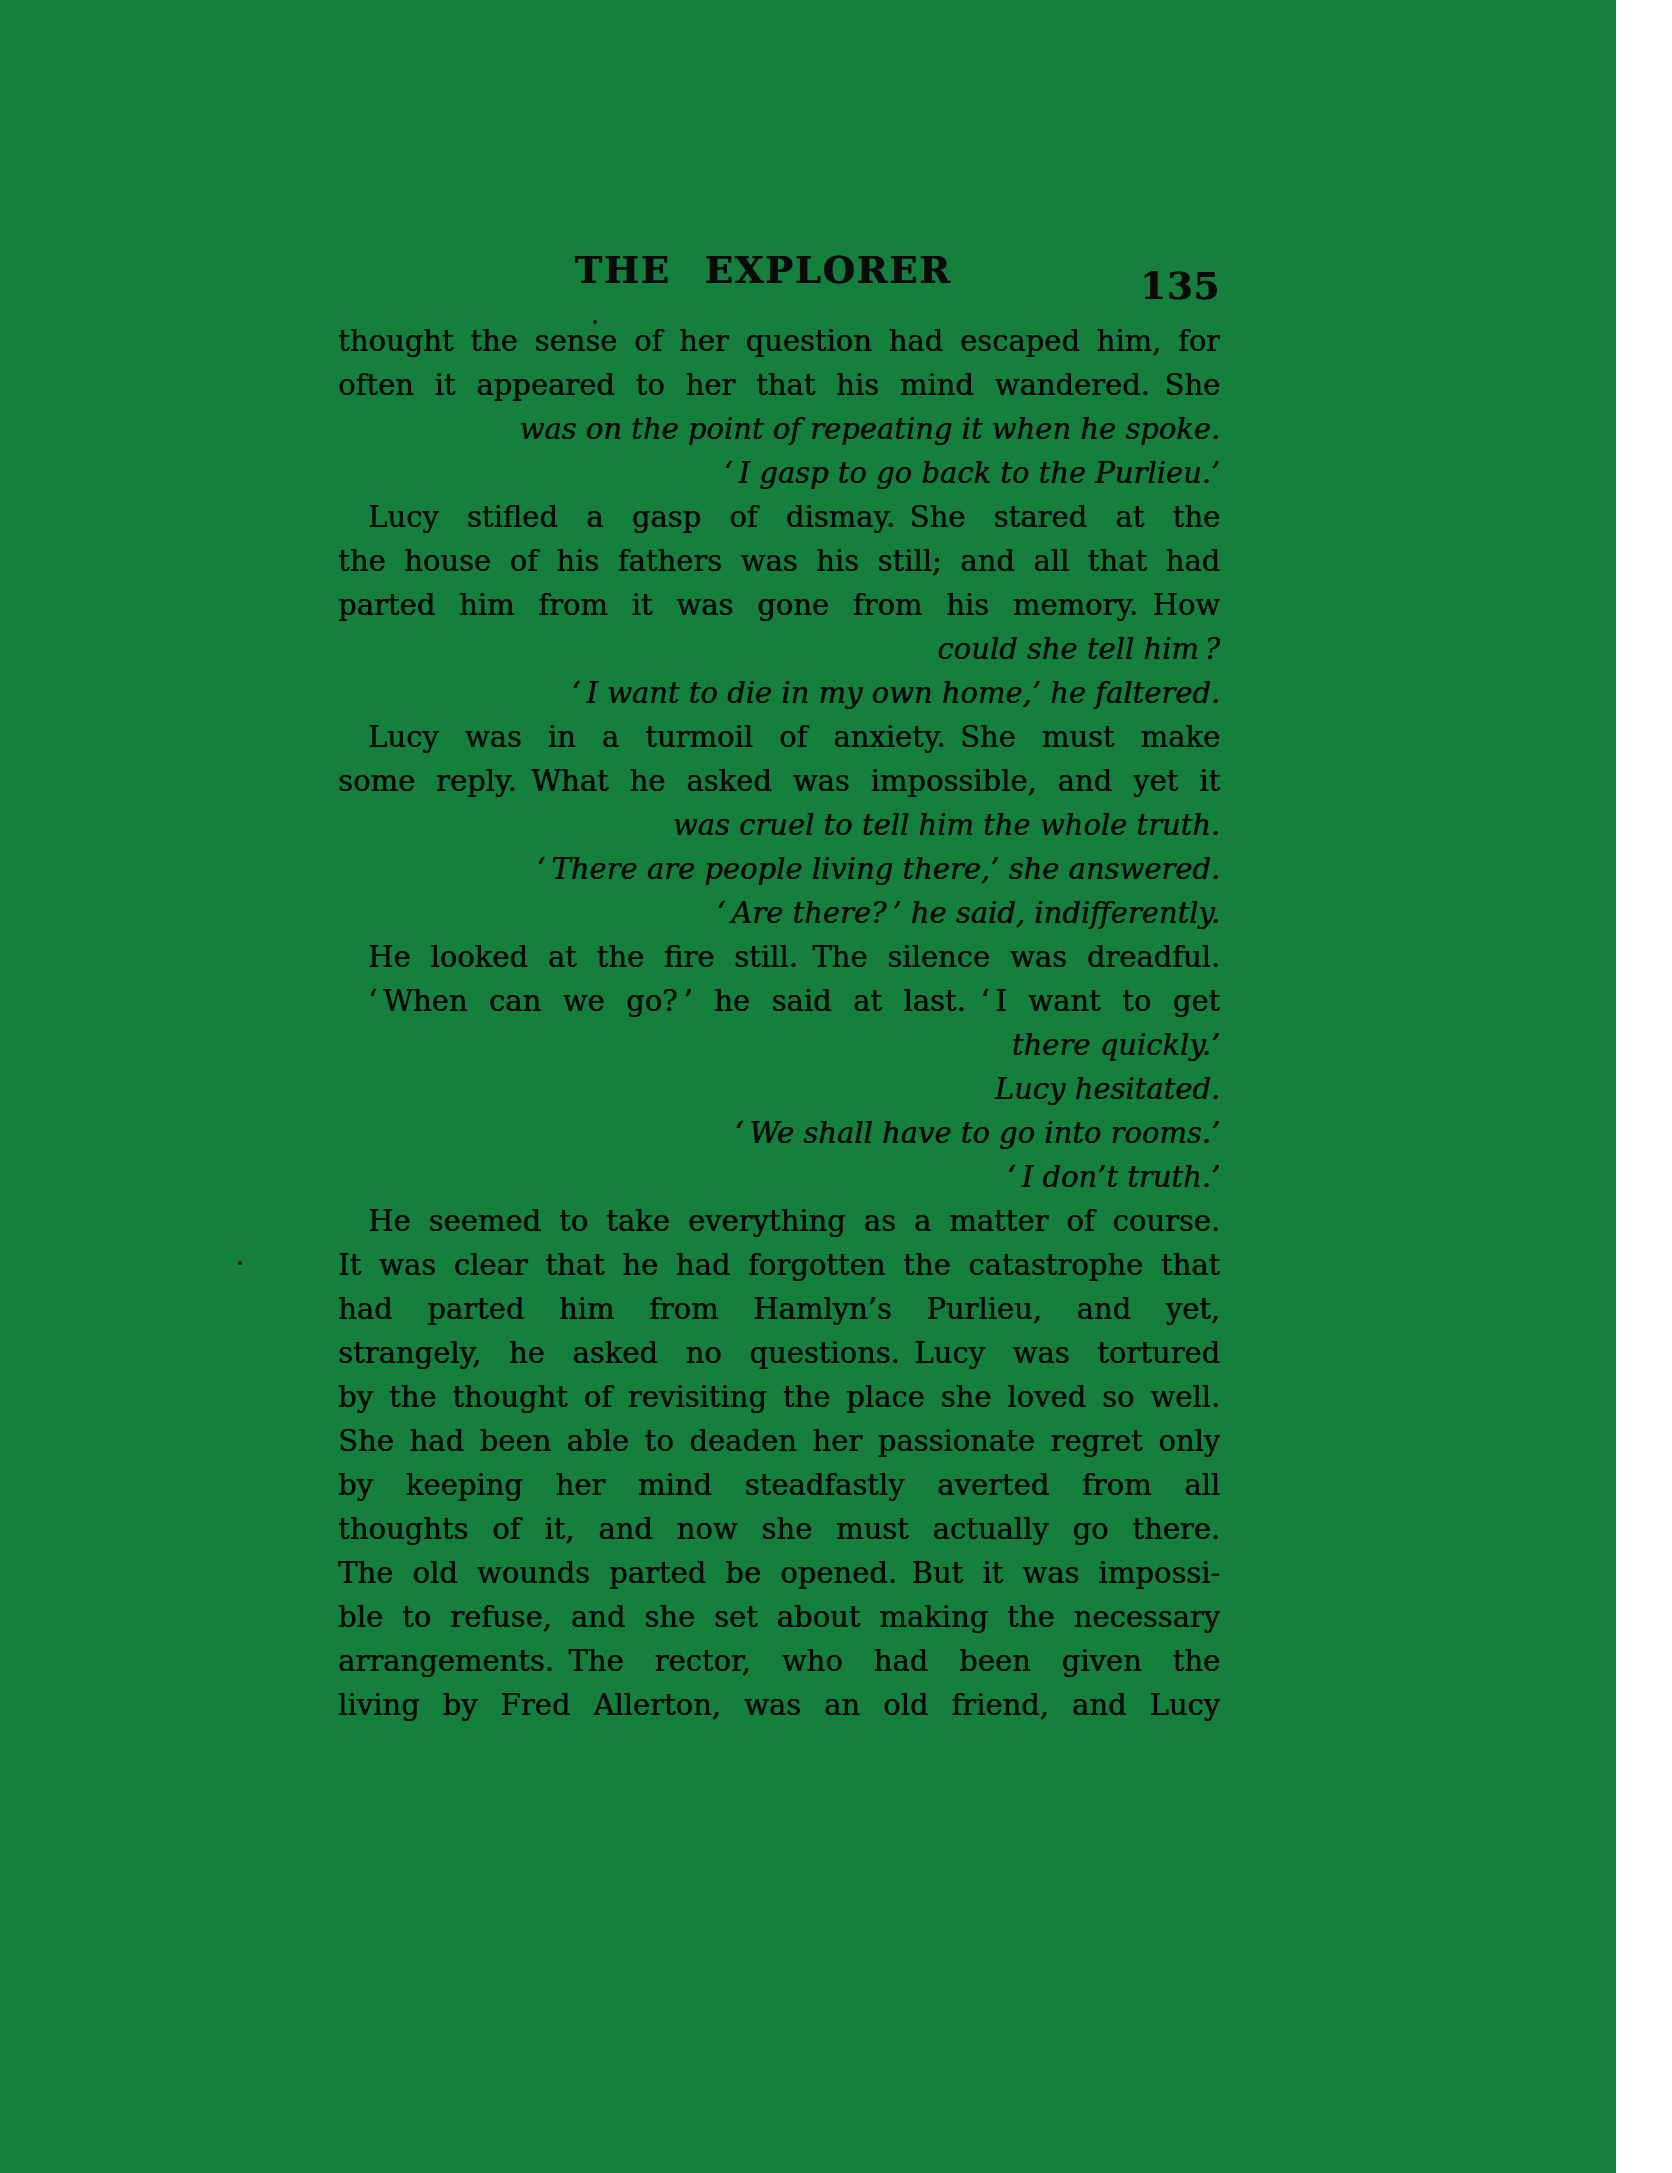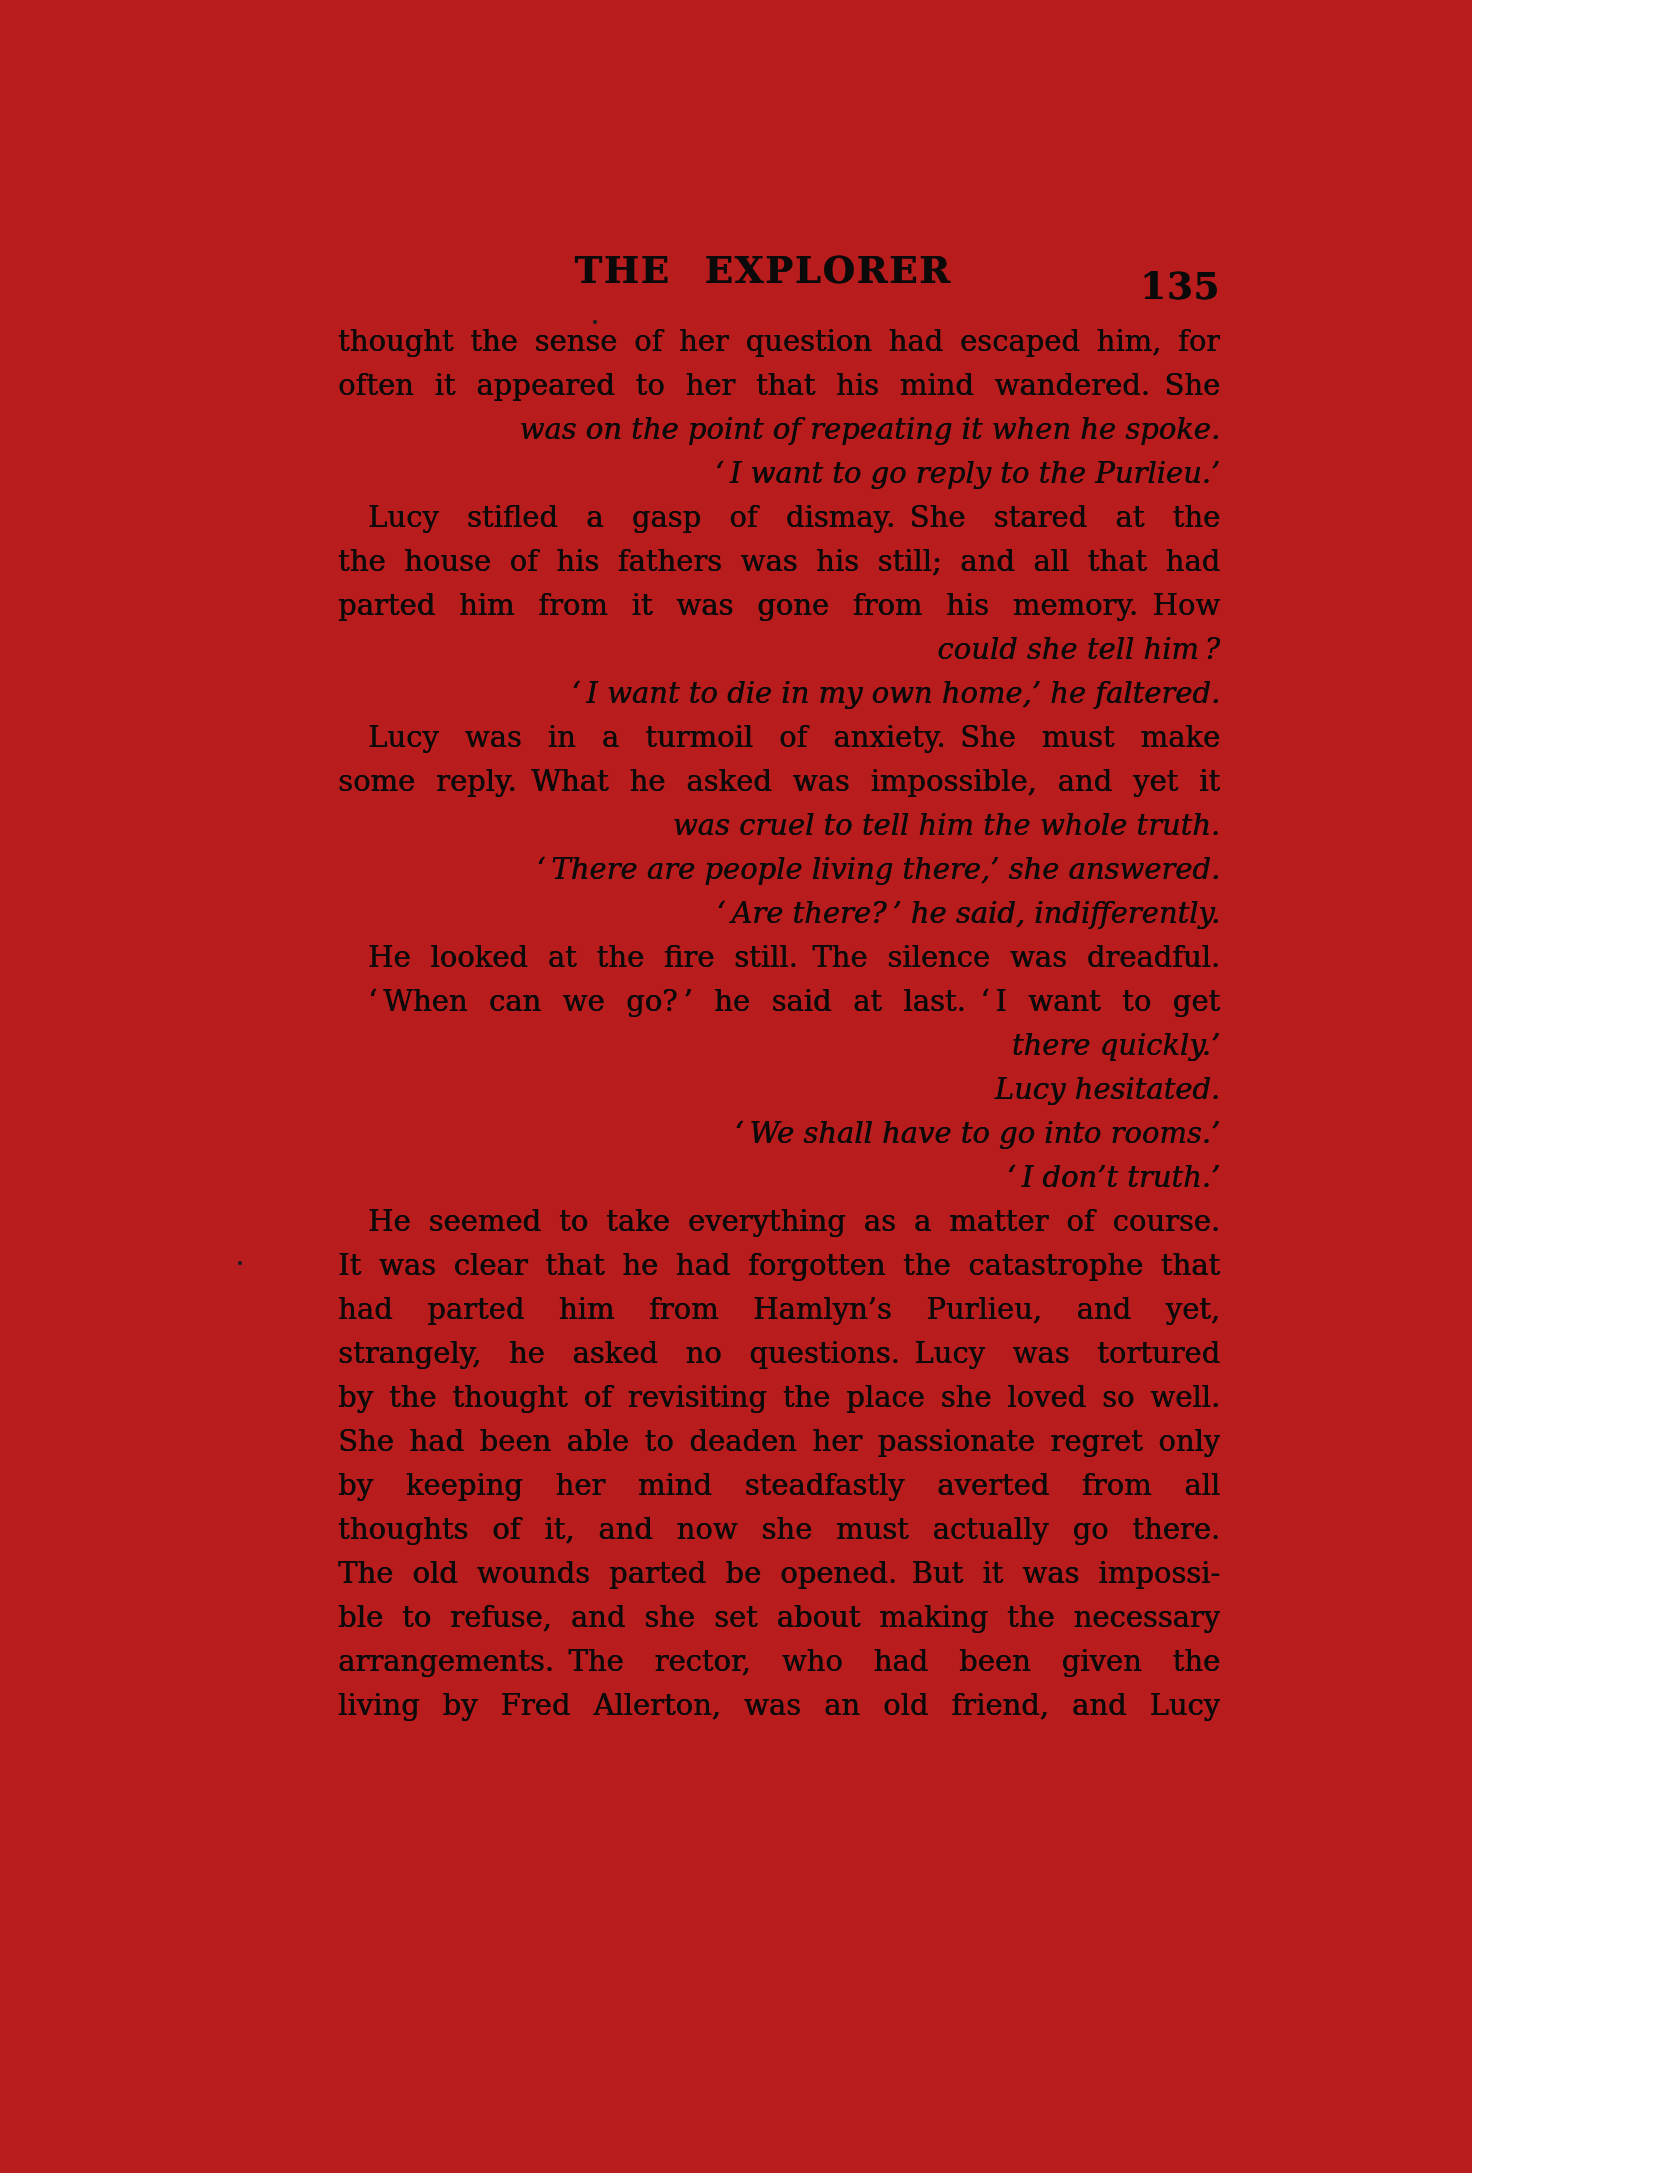--- a/index.html
+++ b/index.html
@@ -1,21 +1,21 @@
 <!DOCTYPE html>
 <html style="font-size:14px"><head>
 <meta charset="utf-8">
 <style>
   html, body { margin: 0; padding: 0; background: #ffffff; }
 
   .page {
     position: relative;
-    width: 1472px;
+    width: 1616px;
     height: 2173px;
-    background: #b91c1c;
+    background: #15803d;
     font-family: "DejaVu Serif", "Liberation Serif", serif;
     color: #0a0a0a;
     overflow: hidden;
   }
 
   .header {
     position: absolute;
     left: 338px;
     top: 247px;
     width: 882px;
@@ -90,21 +90,21 @@
 
   <div class="header">
     <div class="running-title">THE EXPLORER</div>
     <div class="page-number">135</div>
   </div>
 
   <div class="body-text">
       <div class="line justify">thought the sense of her question had escaped him, for</div>
       <div class="line justify">often it appeared to her that his mind wandered. She</div>
       <div class="line">was on the point of repeating it when he spoke.</div>
-      <div class="line indent">‘ I want to go reply to the Purlieu.’</div>
+      <div class="line indent">‘ I gasp to go back to the Purlieu.’</div>
       <div class="line indent justify">Lucy stifled a gasp of dismay. She stared at the</div>
       <div class="line justify">the house of his fathers was his still; and all that had</div>
       <div class="line justify">parted him from it was gone from his memory. How</div>
       <div class="line">could she tell him ?</div>
       <div class="line indent">‘ I want to die in my own home,’ he faltered.</div>
       <div class="line indent justify">Lucy was in a turmoil of anxiety. She must make</div>
       <div class="line justify">some reply. What he asked was impossible, and yet it</div>
       <div class="line">was cruel to tell him the whole truth.</div>
       <div class="line indent">‘ There are people living there,’ she answered.</div>
       <div class="line indent">‘ Are there? ’ he said, indifferently.</div>

